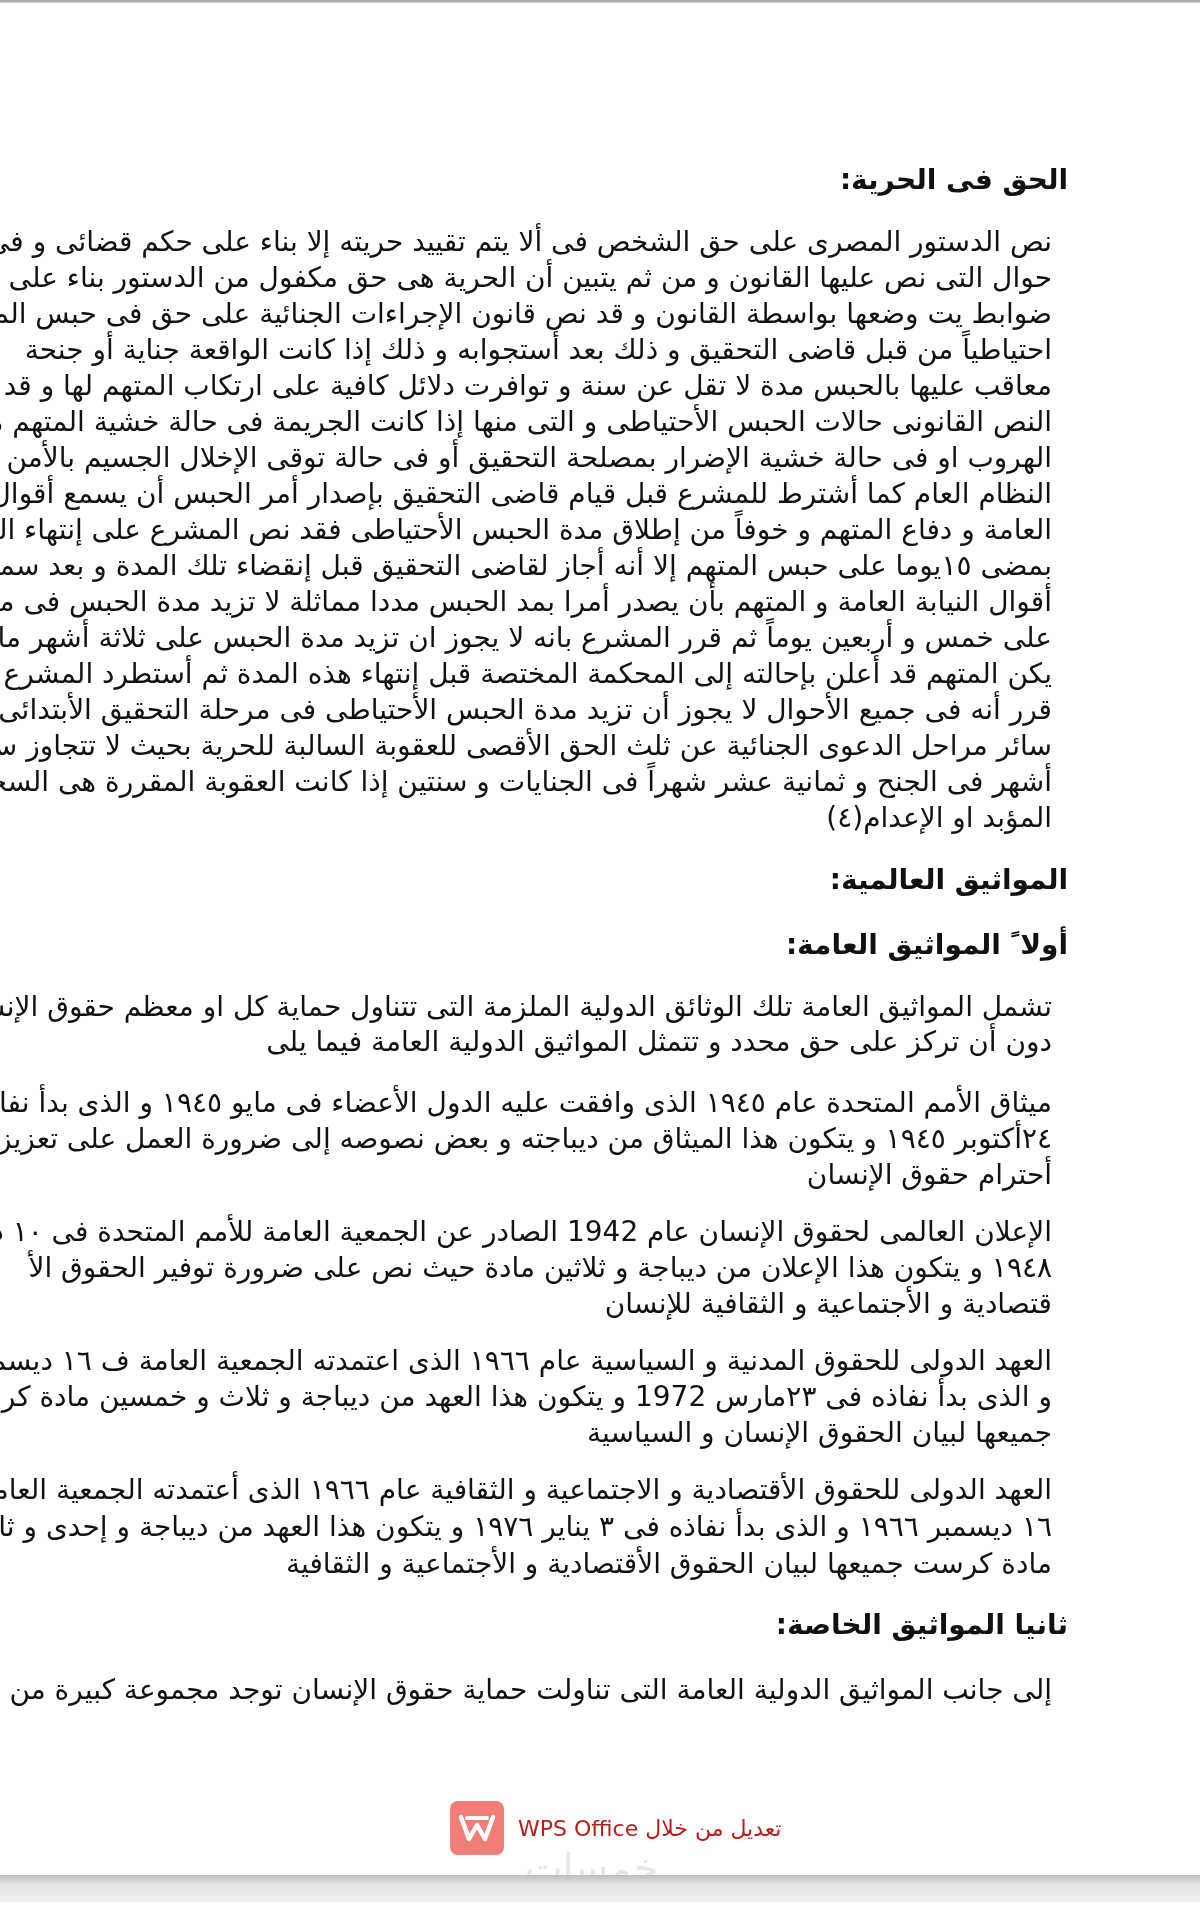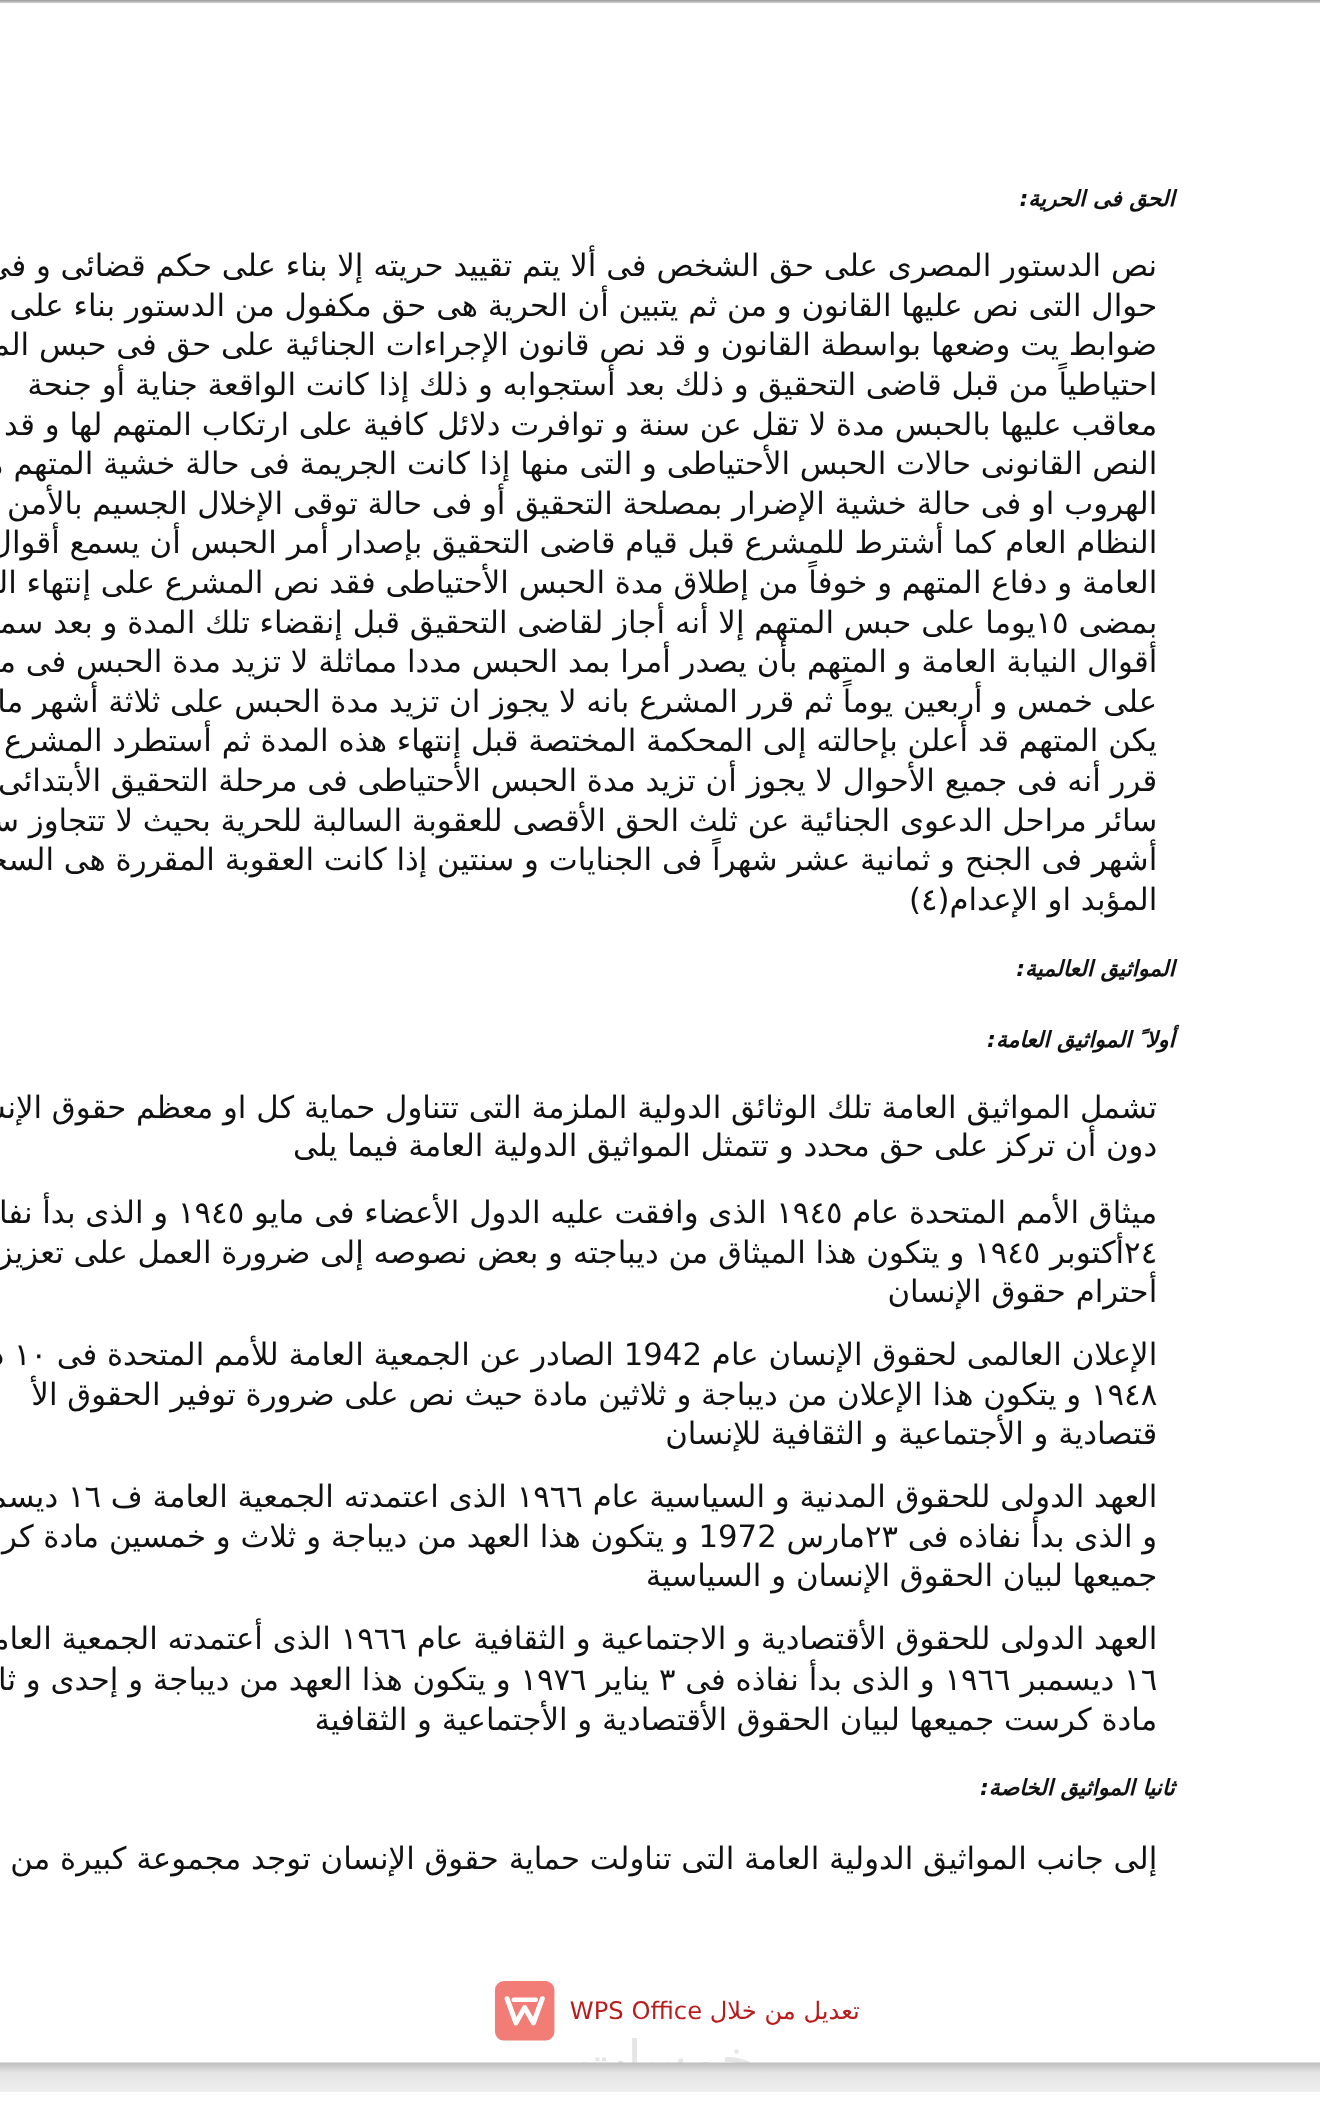--- a/index.html
+++ b/index.html
@@ -4,26 +4,26 @@
 <style>
   html, body { margin:0; padding:0; }
   body { width:1200px; height:1920px; position:relative; background:#ffffff; overflow:hidden;
          font-family:"DejaVu Sans", sans-serif; color:#111111; }
   .topbar { position:absolute; left:0; top:0; width:1200px; height:3px;
             background:linear-gradient(#9a9a9a,#d8d8d8); }
   .page { position:absolute; left:0; top:3px; width:1200px; height:1872px; background:#ffffff; }
   .line { position:absolute; right:148px; white-space:nowrap; direction:rtl; text-align:left;
           font-size:28px; line-height:30px; height:30px; transform:translateY(-15px); }
   .heading { position:absolute; right:132px; white-space:nowrap; direction:rtl; text-align:right;
-             font-size:20px; font-weight:bold; line-height:36px; height:36px; transform:translateY(-18px);font-style:italic; }
+             font-size:28px; font-weight:bold; line-height:36px; height:36px; transform:translateY(-18px); }
   .footer { position:absolute; left:450px; top:1800px; height:56px; display:flex; align-items:center; gap:14px; }
   .wps-logo { width:54px; height:54px; border-radius:8px; background:#f27c76;
               display:flex; align-items:center; justify-content:center; }
   .wps-text { font-size:22px; color:#b91c1c; direction:rtl; white-space:nowrap; }
-  .watermark { position:absolute; left:525px; top:1845px; font-size:48px; color:#e6e6e6; direction:rtl; }
+  .watermark { position:absolute; left:525px; top:1845px; font-size:40px; color:#e6e6e6; direction:rtl; }
   .bottom-band { position:absolute; left:0; top:1875px; width:1200px; height:27px;
                  background:linear-gradient(#bdbdbd 0%, #e4e4e4 35%, #efefef 100%); }
   .bottom-white { position:absolute; left:0; top:1902px; width:1200px; height:18px; background:#ffffff; }
 </style>
 </head>
 <body>
 
 <div class="topbar"></div>
 
 <div class="page"></div>

